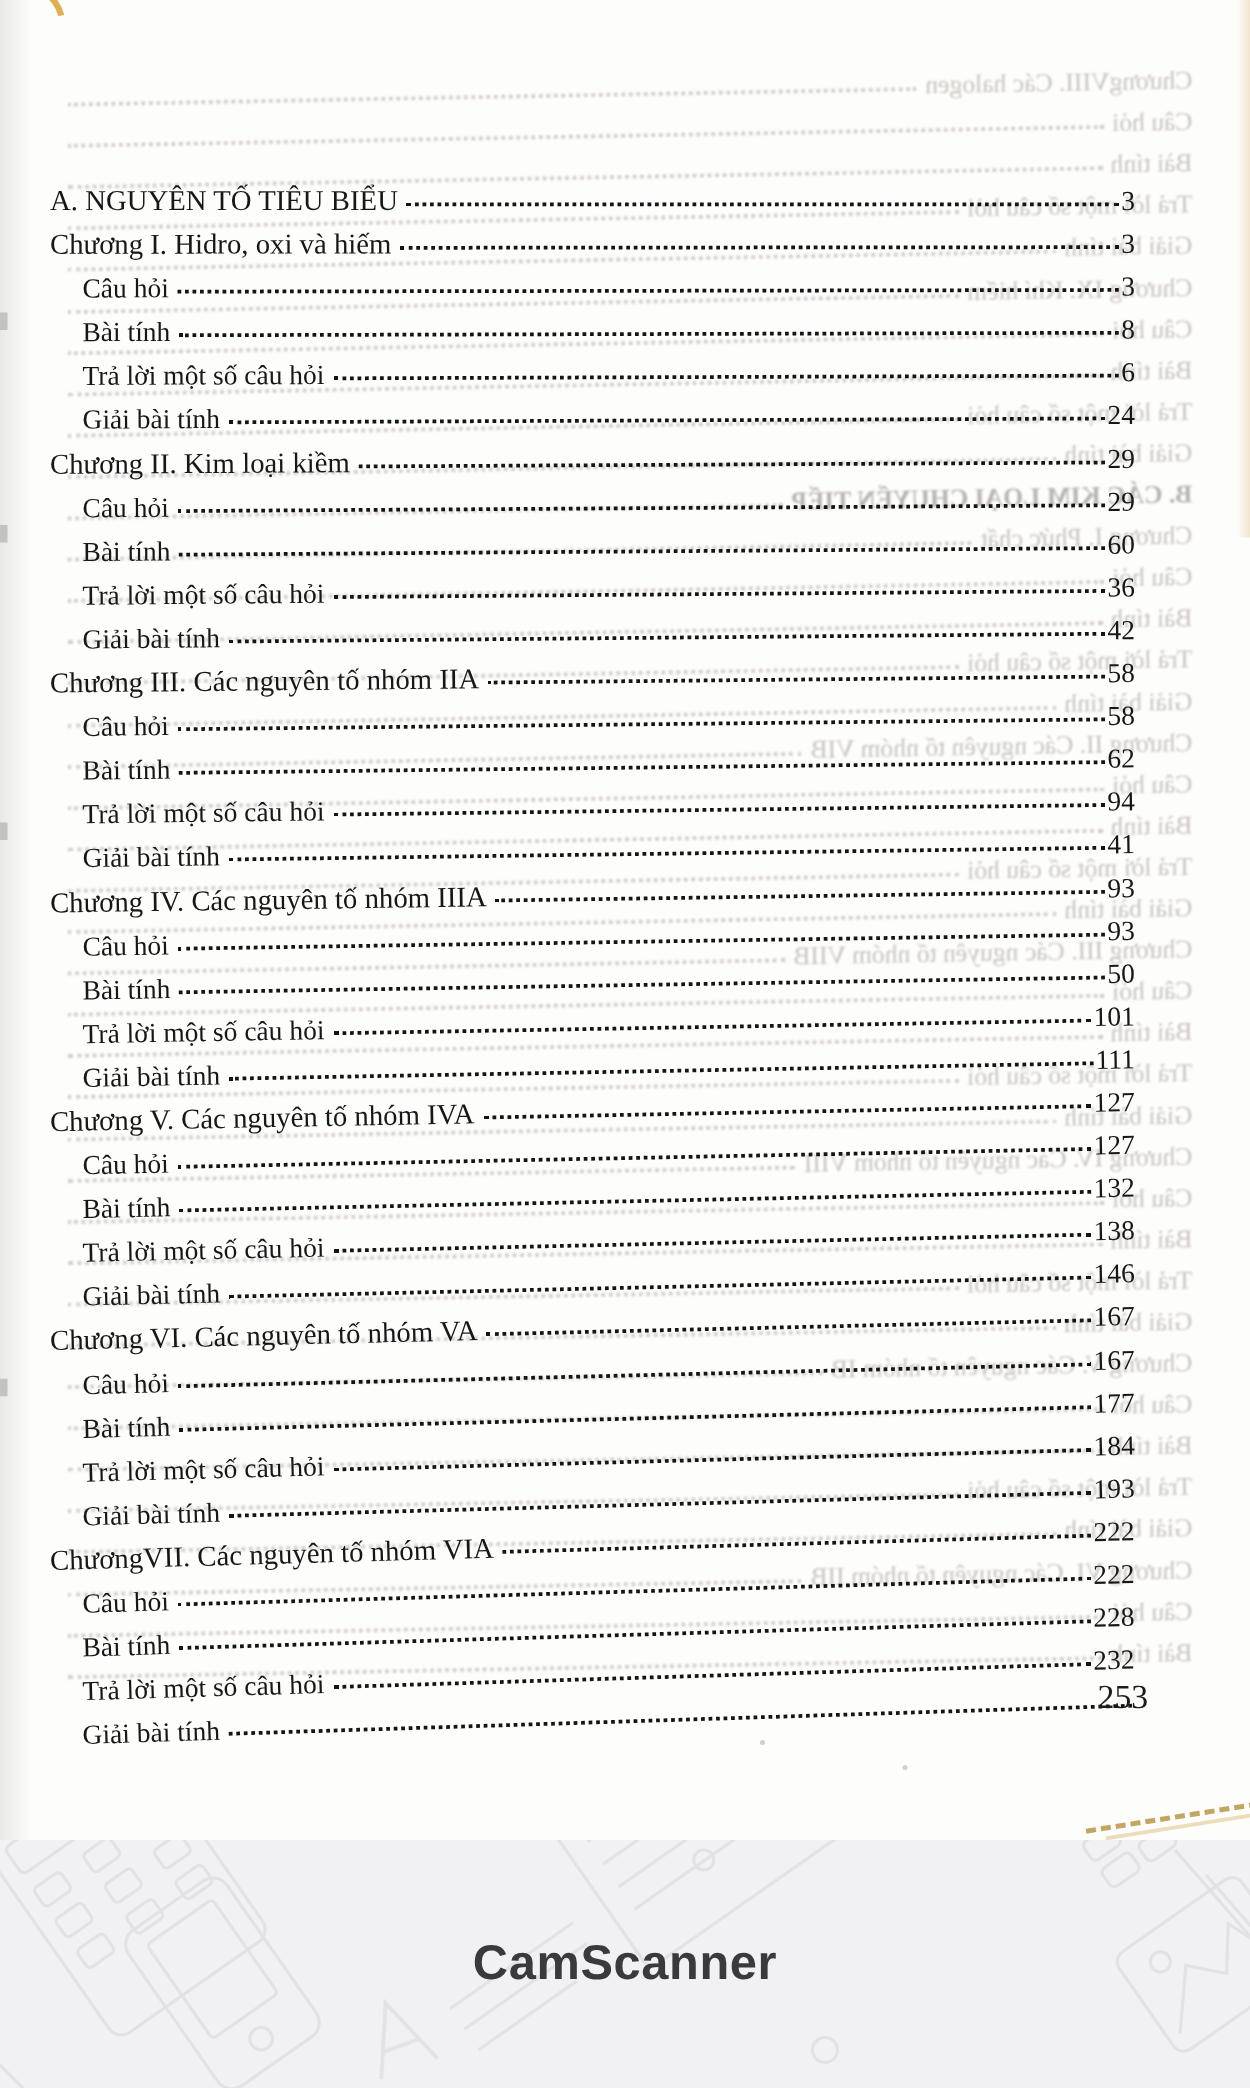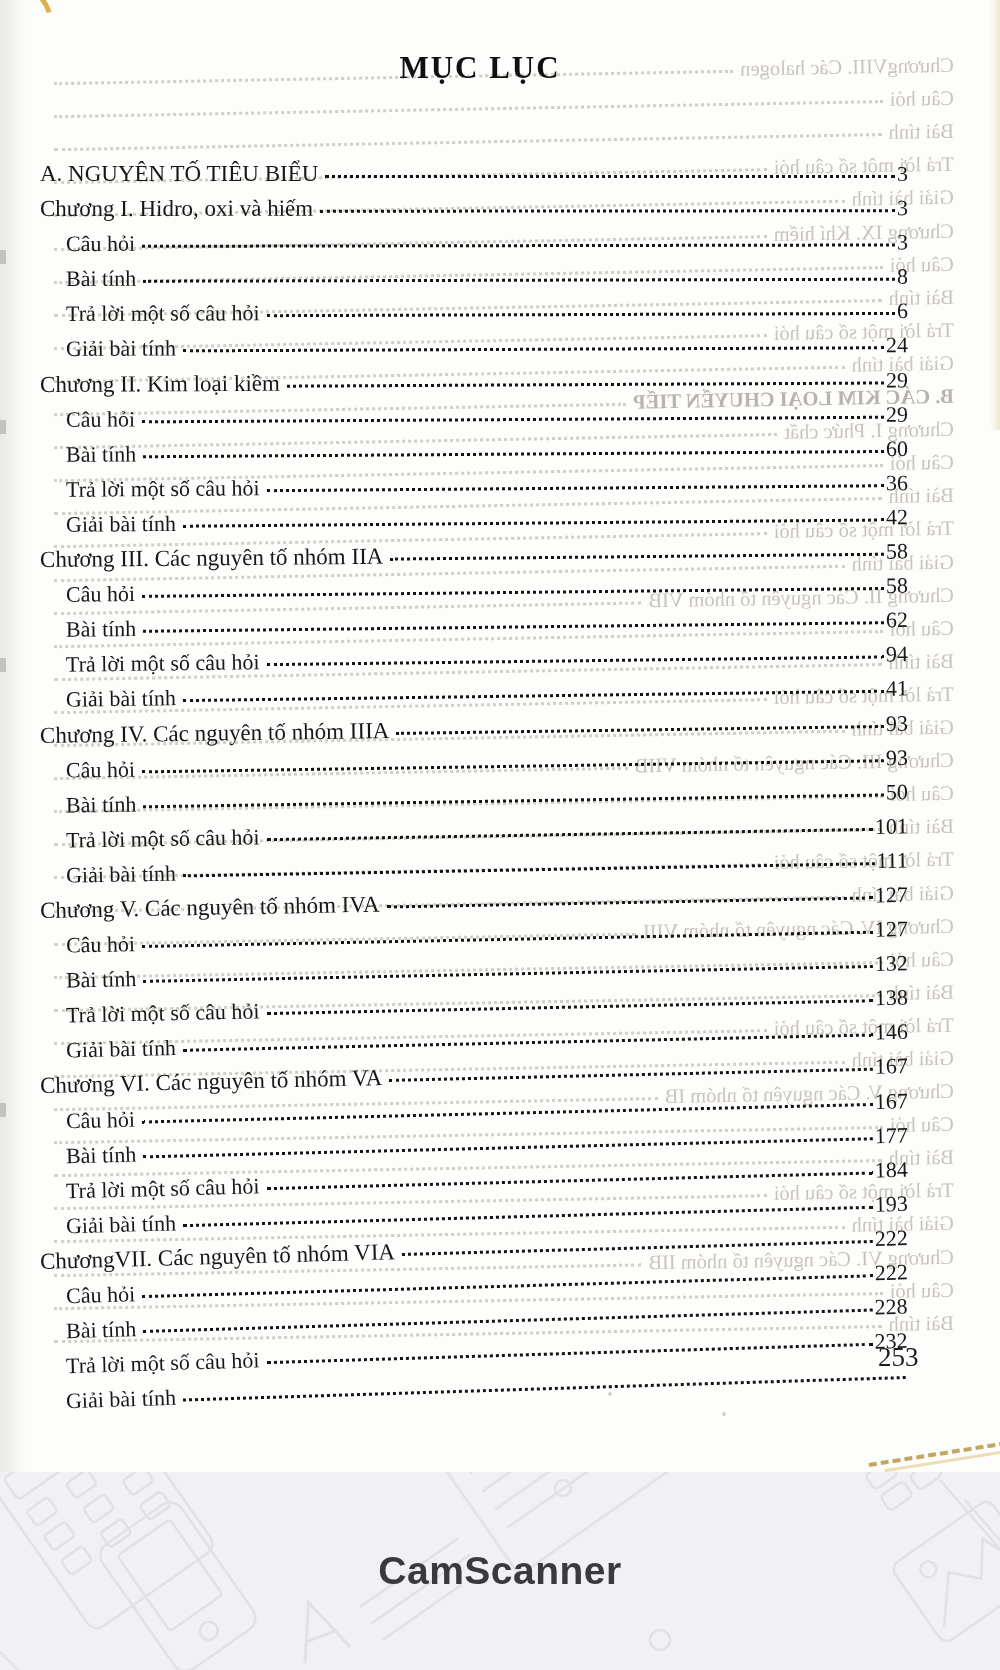--- a/index.html
+++ b/index.html
@@ -10,21 +10,21 @@
   .paper{position:absolute;left:0;top:0;width:1000px;height:1472px;background:#fdfdfc;overflow:hidden}
   .edge-left{position:absolute;left:0;top:0;bottom:0;width:26px;
     background:linear-gradient(90deg,rgba(185,185,182,.30),rgba(185,185,182,0));pointer-events:none}
   .edge-right-warm{position:absolute;right:0;top:0;width:10px;height:430px;
     background:linear-gradient(270deg,rgba(222,186,120,.35),rgba(222,186,120,0));pointer-events:none}
 
   .title{position:absolute;top:50px;left:0;width:960px;text-align:center;
     font-size:31px;font-weight:bold;letter-spacing:2px;color:#101010}
 
   
-  .toc{position:absolute;left:40px;top:152px;width:868px}
+  .toc{position:absolute;left:40px;top:139px;width:868px}
   .trow{display:flex;align-items:flex-end;height:33.1px;padding-bottom:2px;
         transform-origin:0 60%;color:#171717}
   .trow.sub{padding-left:26px}
   .trow .lbl{white-space:nowrap;font-size:22px;line-height:1}
   .trow.chapter .lbl{font-size:23px}
   .trow .leader{flex:1;align-self:flex-end;height:1px;min-width:16px;
         border-bottom:3.2px dotted #141414;margin:0 2px 7px 7px}
   .trow .pg{font-size:22px;line-height:1;white-space:nowrap}
 
   
@@ -212,21 +212,20 @@
       <div class="brow" style="top: 1282px;">
     <span class="lbl">Câu hỏi</span>
     <span class="leader"></span>
   </div>
       <div class="brow" style="top: 1315px;">
     <span class="lbl">Bài tính</span>
     <span class="leader"></span>
   </div>
     </div>
 
-  <div class="title">MỤC LỤC</div>
 
   <div class="toc" id="toc">
       <div class="trow chapter" style="transform: rotate(0deg);">
     <span class="lbl">A. NGUYÊN TỐ TIÊU BIỂU</span>
     <span class="leader"></span>
     <span class="pg">3</span>
   </div>
       <div class="trow chapter" style="transform: rotate(-0.051deg);">
     <span class="lbl">Chương I. Hidro, oxi và hiếm</span>
     <span class="leader"></span>

